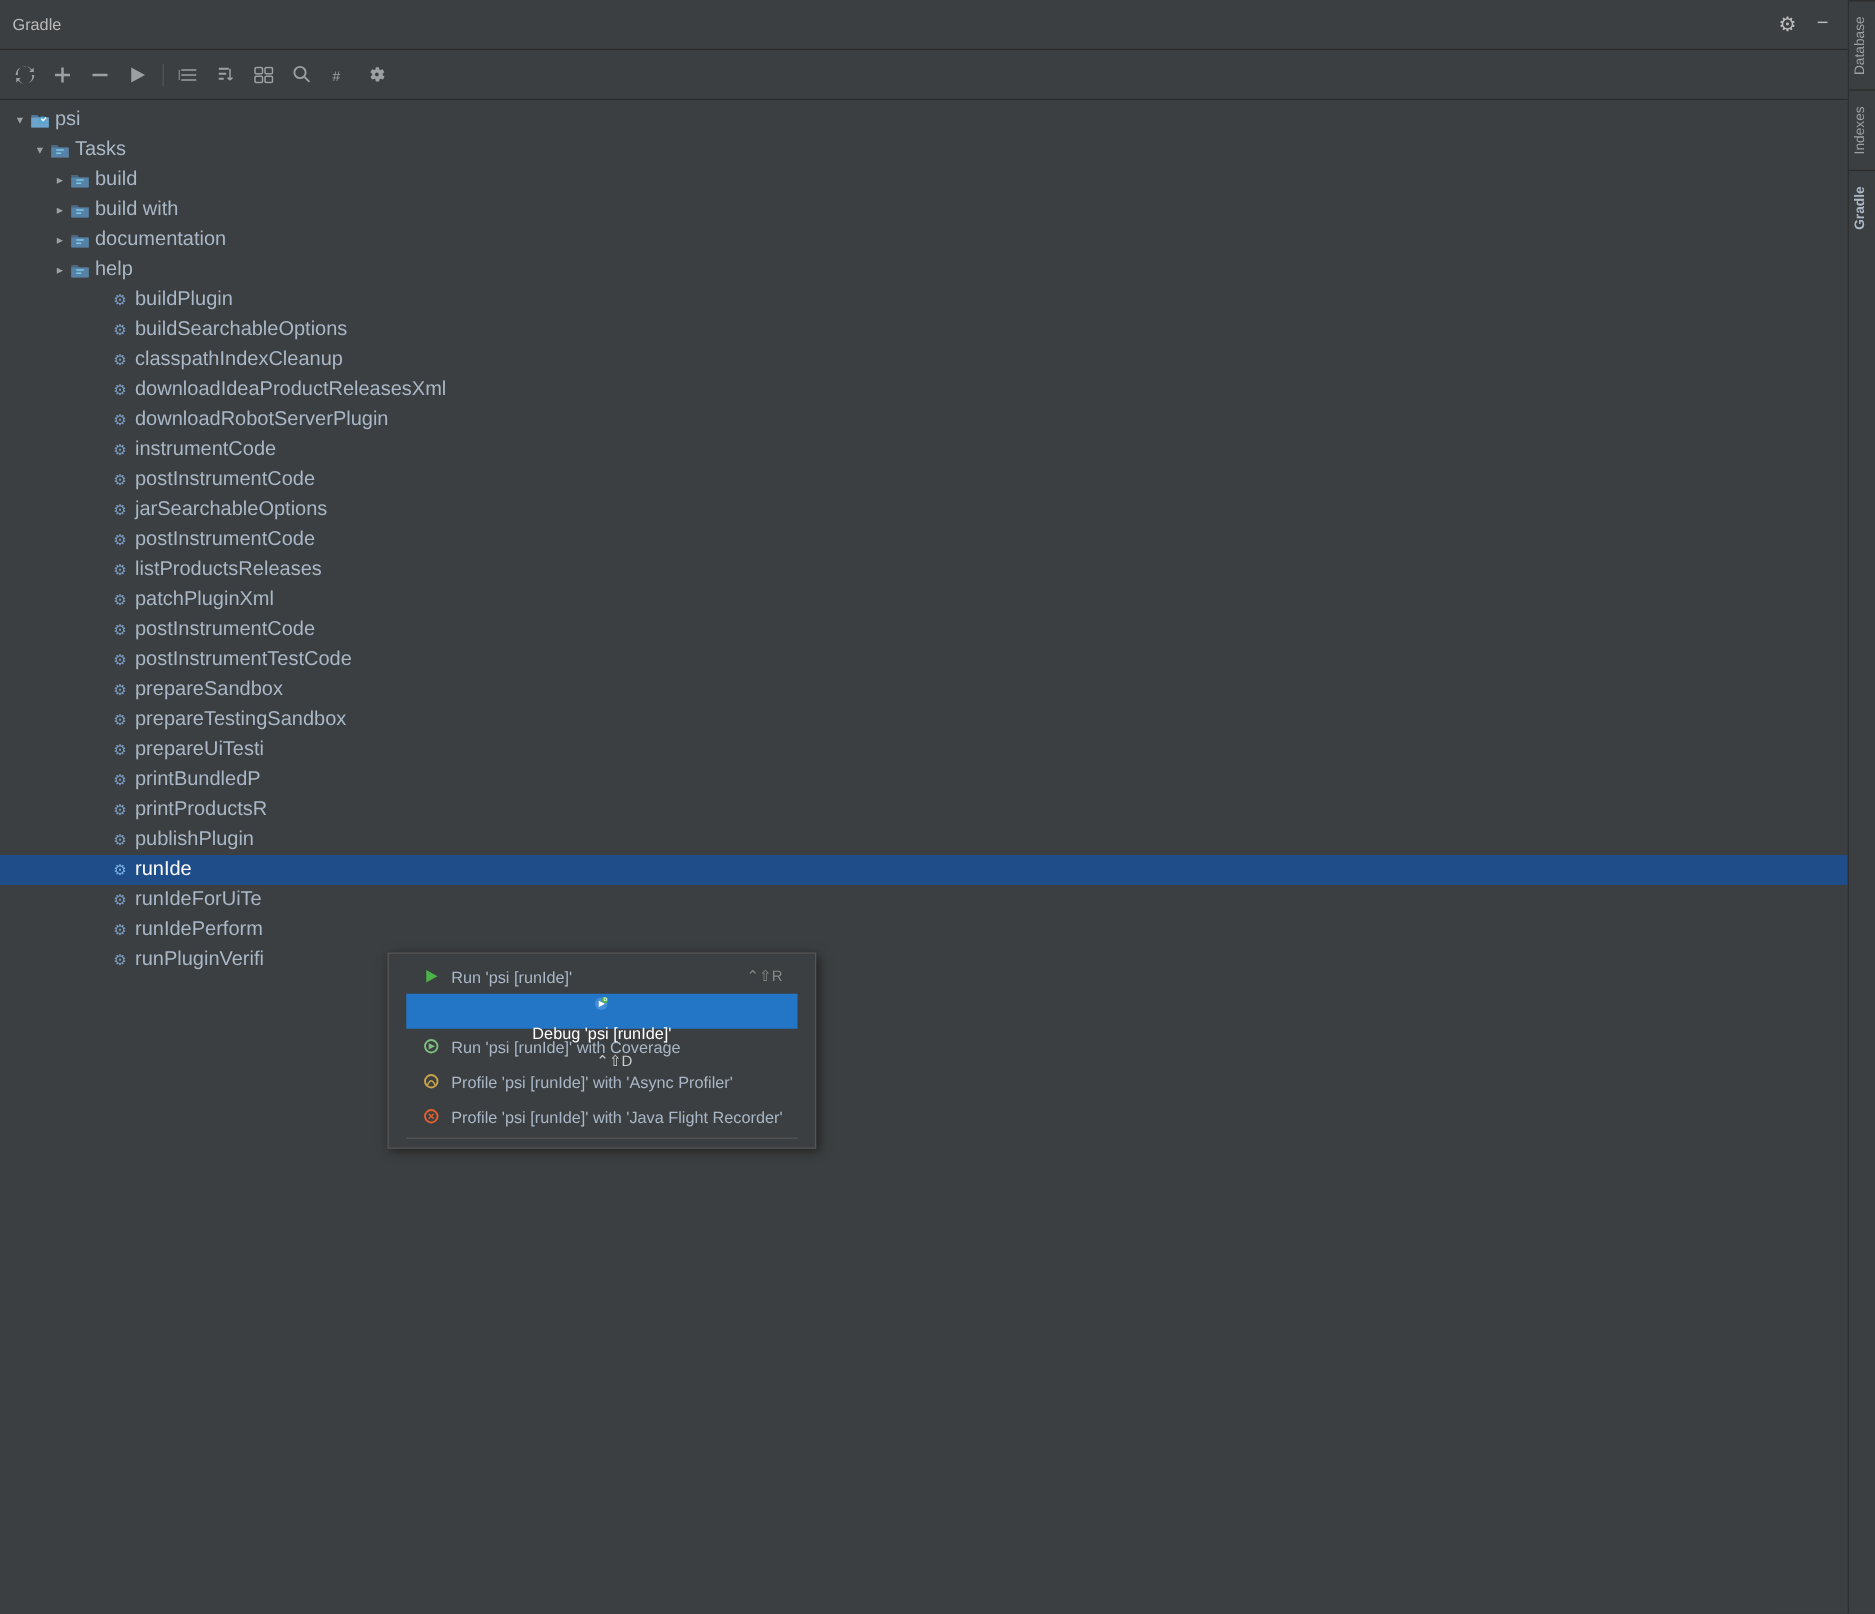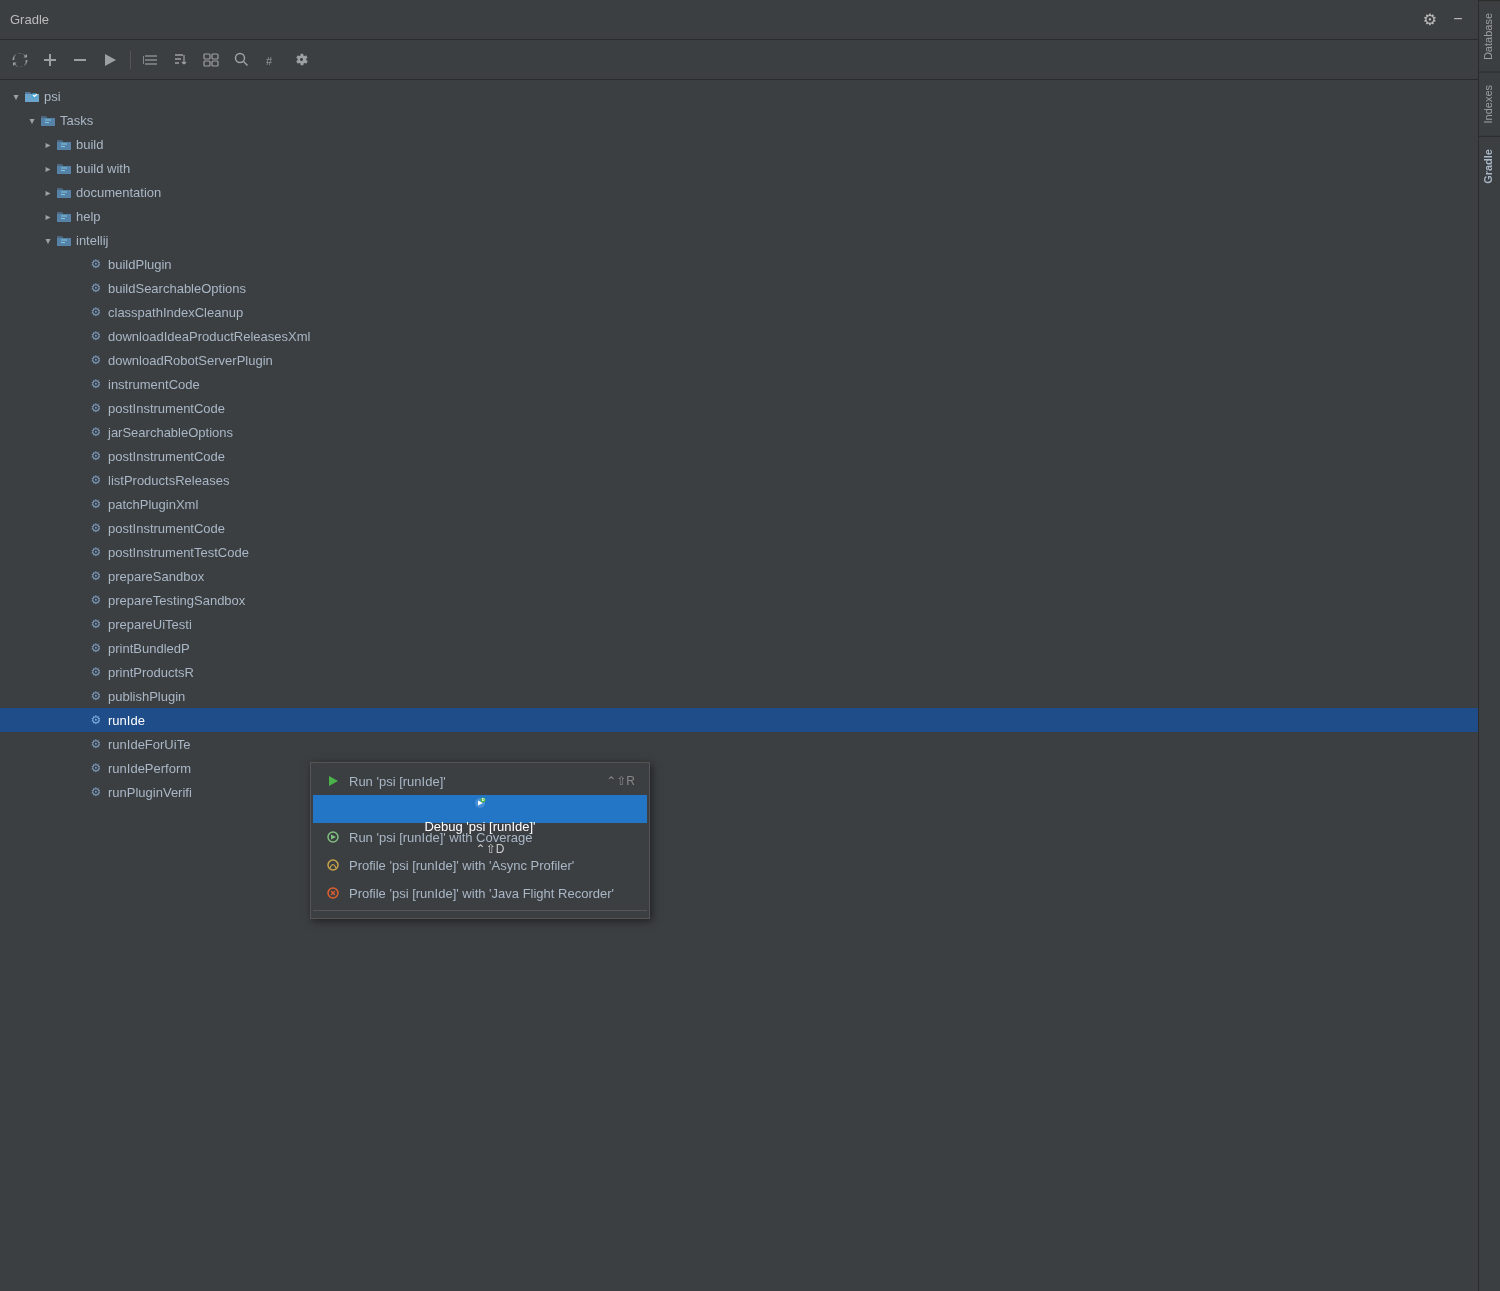--- a/index.html
+++ b/index.html
@@ -116,40 +116,40 @@
       width: 16px;
       height: 16px;
       display: inline-flex;
       align-items: center;
       justify-content: center;
       margin-right: 4px;
       flex-shrink: 0;
     }
     .node-label {
       color: #a9b7c6;
-      font-size: 13px;
+      font-size: 16px;
     }
 
     
     .icon-gear {
       color: #7a9abf;
       font-size: 12px;
     }
 
     
     .context-menu {
       position: absolute;
       left: 310px;
       top: 762px;
       background: #3c3f41;
       border: 1px solid #555;
       box-shadow: 2px 2px 8px rgba(0,0,0,0.5);
       z-index: 100;
       min-width: 340px;
-      padding: 4px 2px;
+      padding: 4px 14px;
     }
     .context-menu-item {
       display: flex;
       align-items: center;
       height: 28px;
       padding: 0 12px;
       cursor: pointer;
       gap: 8px;
     }
     .context-menu-item.highlighted {
@@ -359,32 +359,20 @@
       <span class="node-icon">
         <svg width="16" height="14" viewBox="0 0 16 14" fill="none">
           <path d="M1 3h5l1.5 2H15v8H1V3z" fill="#5c8fba" opacity="0.5"></path>
           <path d="M1 5h14v8H1V5z" fill="#5c8fba" opacity="0.7"></path>
           <path d="M5 7h6M5 9.5h4" stroke="#7ec8e3" stroke-width="1.2"></path>
         </svg>
       </span>
       <span class="node-label">help</span>
     </div>
 
-    <div class="tree-item">
-      <span class="indent" style="width:36px"></span>
-      <span class="arrow expanded"></span>
-      <span class="node-icon">
-        <svg width="16" height="14" viewBox="0 0 16 14" fill="none">
-          <path d="M1 3h5l1.5 2H15v8H1V3z" fill="#5c8fba" opacity="0.5"></path>
-          <path d="M1 5h14v8H1V5z" fill="#5c8fba" opacity="0.7"></path>
-          <path d="M5 7h6M5 9.5h4" stroke="#7ec8e3" stroke-width="1.2"></path>
-        </svg>
-      </span>
-      <span class="node-label">intellij</span>
-    </div>
 
     <div id="intellij-tasks">
 
       <div class="tree-item">
         <span class="indent" style="width:68px"></span>
         <span class="arrow empty"></span>
         <span class="node-icon icon-gear">⚙</span>
         <span class="node-label">buildPlugin</span>
       </div>
       <div class="tree-item">

